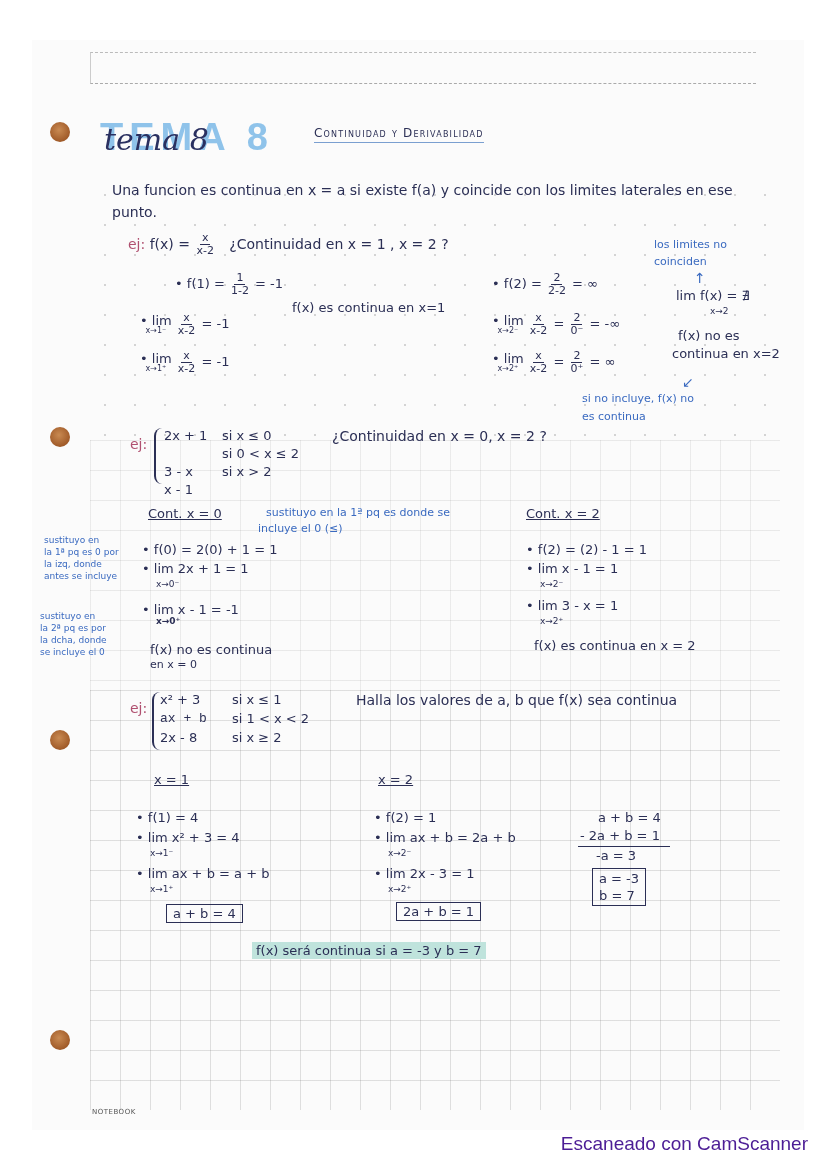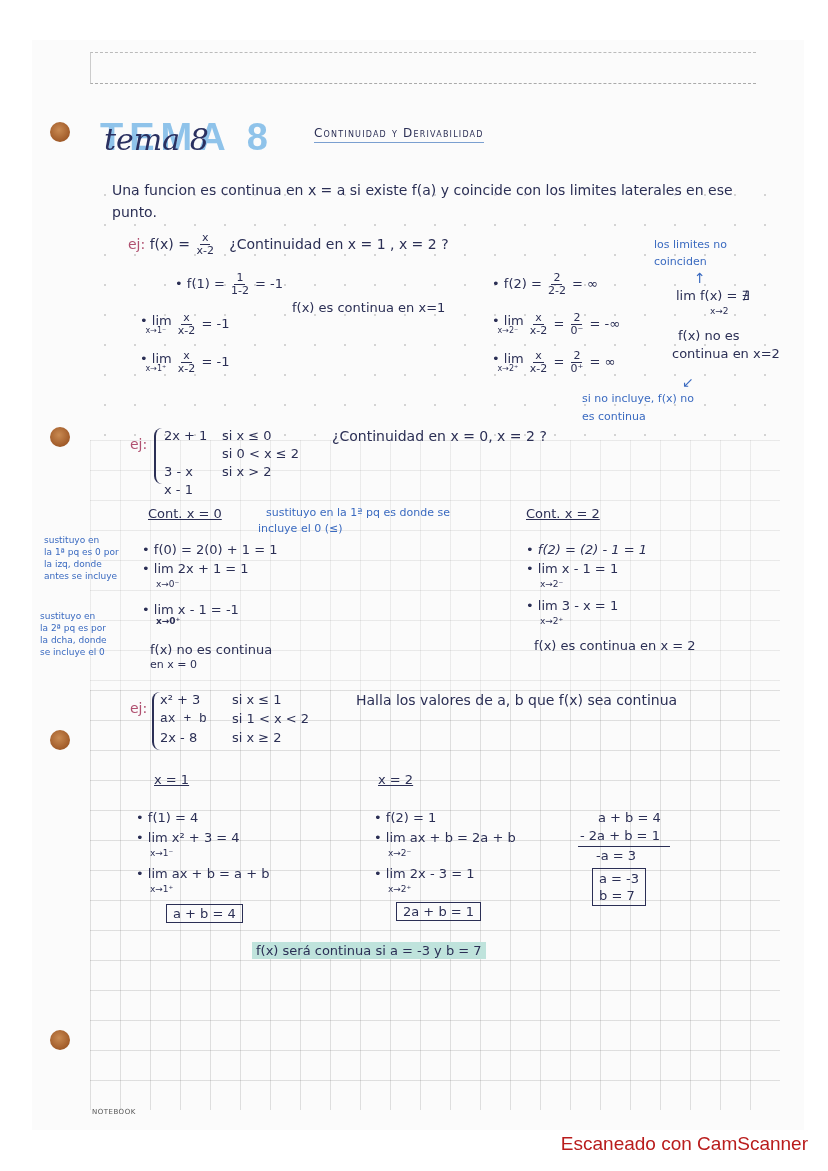--- a/index.html
+++ b/index.html
@@ -36,21 +36,21 @@
     .tiny { font-size:9px; }
     .ul { text-decoration:underline; }
     .boxed { border:1.5px solid #2b2f55; padding:1px 6px; }
     .hl { background:#bfe3dc; padding:1px 4px; }
     .frac { display:inline-flex; flex-direction:column; align-items:center; vertical-align:middle; font-size:11px; line-height:1.1; margin:0 2px; }
     .frac .num { border-bottom:1px solid #2b2f55; padding:0 2px; }
     .lim { display:inline-flex; flex-direction:column; align-items:center; vertical-align:middle; line-height:1; }
     .lim .sub { font-size:8px; }
     .brace { position:absolute; border-left:2px solid #2b2f55; border-radius:8px 0 0 8px; }
     .hr-rule { position:absolute; height:1px; background:#2b2f55; }
-    .footer { position:absolute; right:20px; top:1133px; font-family:"Liberation Sans", sans-serif; font-size:19px; color:#b91c1c;margin-left:30px; }
+    .footer { position:absolute; right:20px; top:1133px; font-family:"Liberation Sans", sans-serif; font-size:19px; color:#4c1d95;margin-left:30px; }
     .notebook { position:absolute; left:92px; top:1108px; font-size:7px; color:#555; letter-spacing:0.5px; }
     .arrow { position:absolute; color:#3a6ac0; font-size:14px; }
   </style>
 </head>
 <body>
 
 <div class="page"></div>
 <div class="dot-grid"></div>
 <div class="grid-faint"></div>
 <div class="grid"></div>
@@ -191,21 +191,21 @@
   <div>antes se incluye</div>
 </div>
 <div class="hw tiny blue" style="left:40px;top:610px;line-height:12px;">
   <div>sustituyo en</div>
   <div>la 2ª pq es por</div>
   <div>la dcha, donde</div>
   <div>se incluye el 0</div>
 </div>
 
 <div class="hw s ul" style="left:526px;top:506px;">Cont. x = 2</div>
-<div class="hw s" style="left:526px;top:542px;font-style:italic;">• f(2) = (2) - 1 = 1</div>
+<div class="hw s" style="left:526px;top:542px;">• f(2) = (2) - 1 = 1</div>
 <div class="hw s" style="left:526px;top:561px;">• lim x - 1 = 1</div>
 <div class="hw tiny" style="left:540px;top:579px;">x→2⁻</div>
 <div class="hw s" style="left:526px;top:598px;">• lim 3 - x = 1</div>
 <div class="hw tiny" style="left:540px;top:616px;">x→2⁺</div>
 <div class="hw s" style="left:534px;top:638px;">f(x) es continua en x = 2</div>
 
 <div class="hw p" style="left:130px;top:700px;color:#b05070;">ej:</div>
 <div class="brace" style="left:152px;top:692px;height:58px;width:6px;"></div>
 <div class="hw s" style="left:160px;top:692px;">x² + 3</div>
 <div class="hw s" style="left:160px;top:711px;font-family:Liberation Mono, monospace;">ax + b</div>

